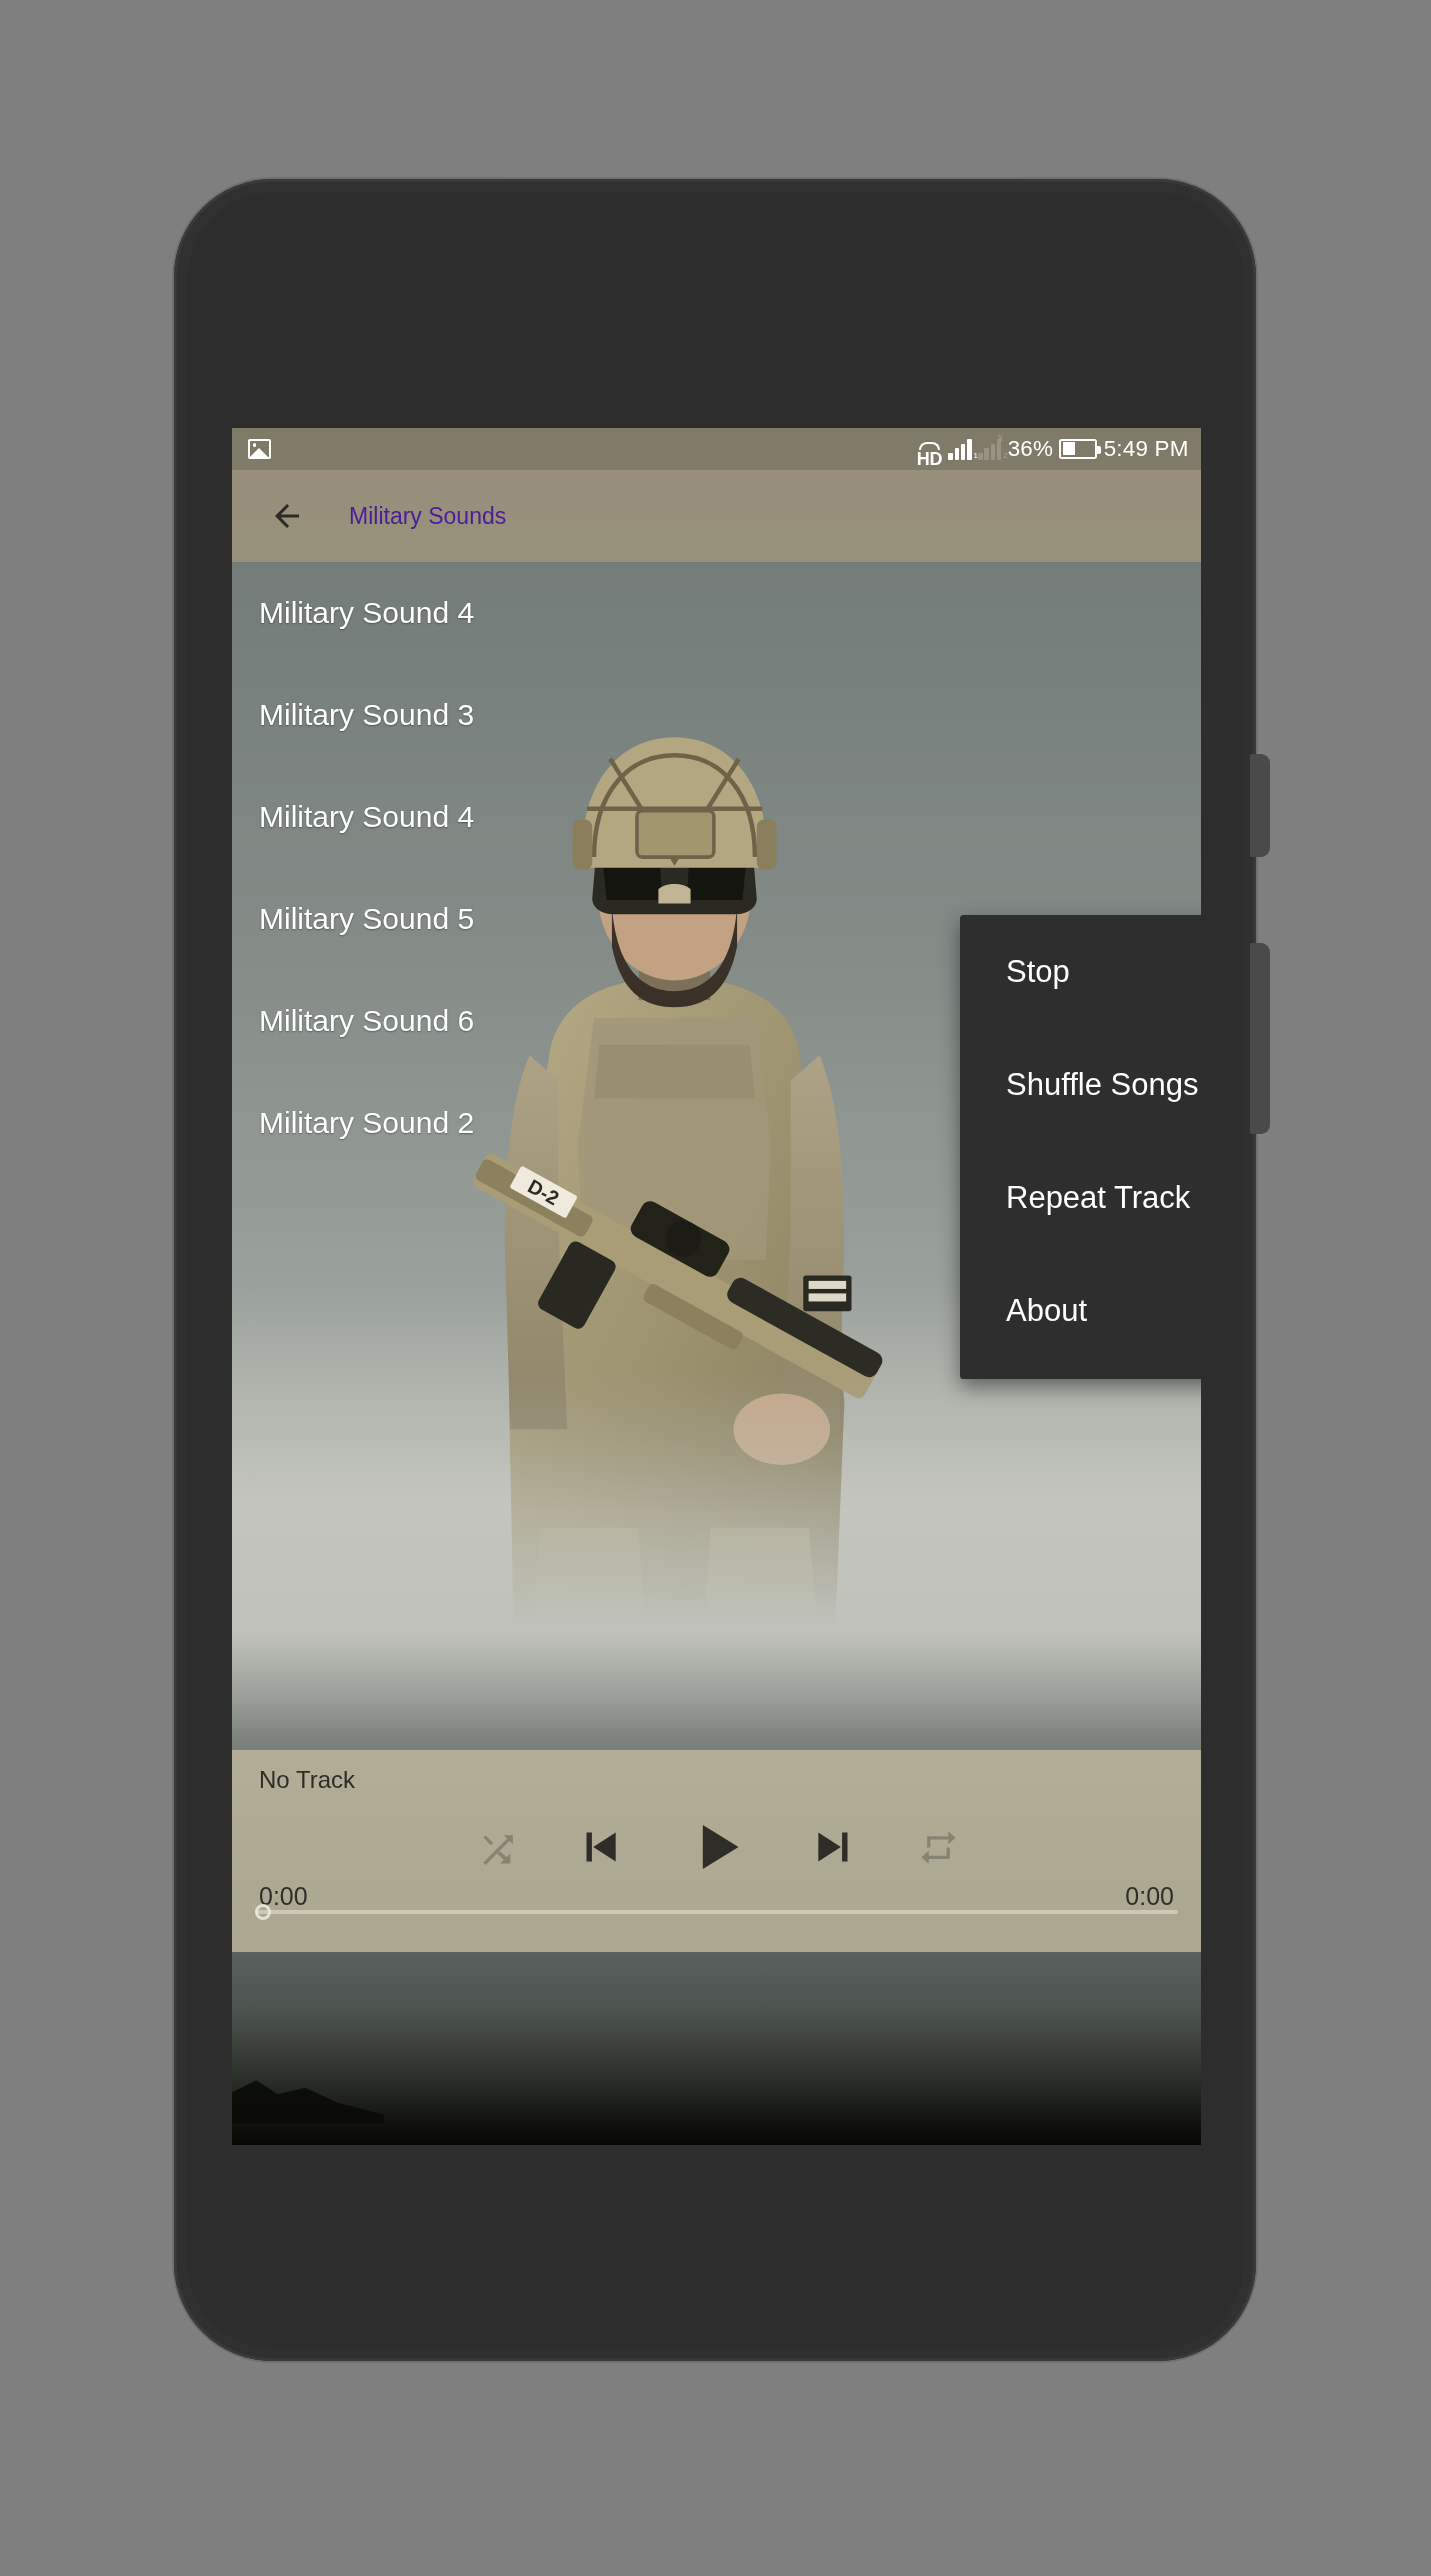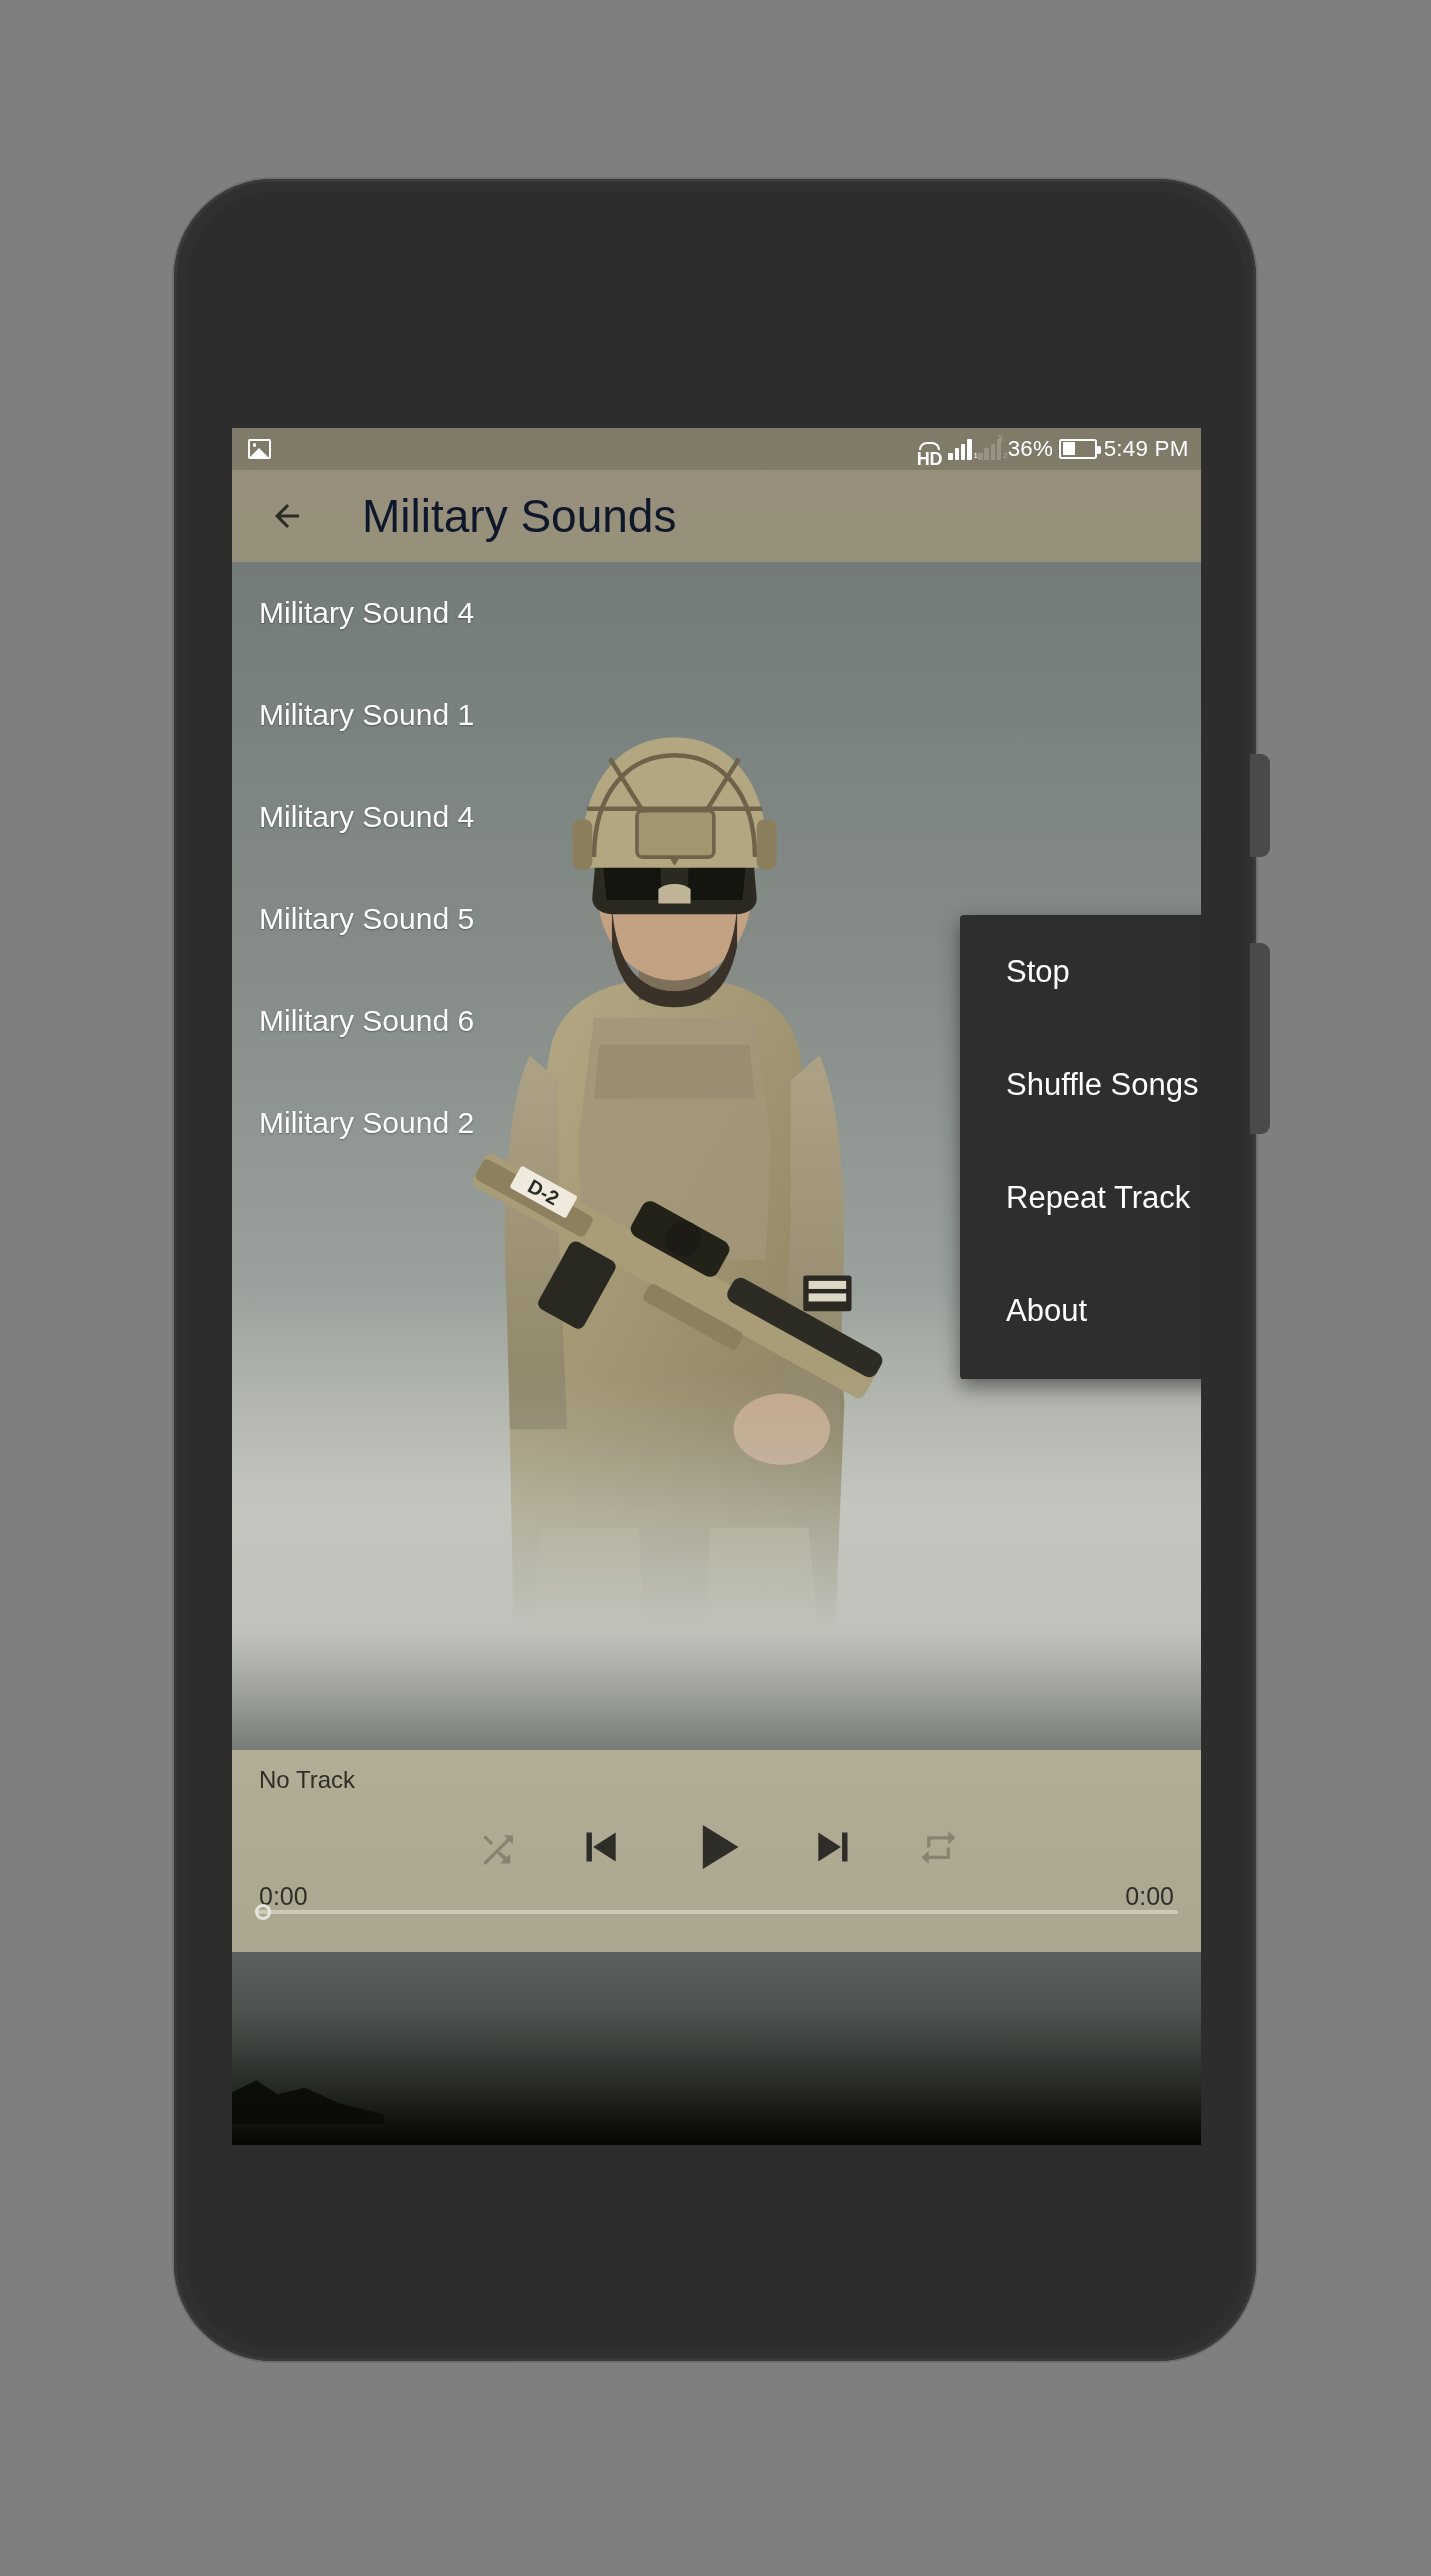--- a/index.html
+++ b/index.html
@@ -121,21 +121,21 @@
 
   
   #appbar{
     position:absolute; left:0; top:42px; width:100%; height:92px;
     background:rgba(154,145,124,.93);
     display:flex; align-items:center; padding-left:29px;
   }
   #back-arrow{ width:52px;height:52px;flex:none;display:flex;align-items:center;justify-content:center;}
   #back-arrow svg{ width:36px;height:36px; }
   #appbar-title{
-    font-size:46px; color:#0f172a; margin-left:49px;
+    font-size:23px; color:#4c1d95; margin-left:36px;
     white-space:nowrap; font-weight:400;
   }
 
   
   #sound-list{ position:absolute; left:0; top:134px; width:100%; }
   .sound-row{
     height:102px; display:flex; align-items:center;
     padding-left:27px;
   }
   .sound-row span{
@@ -337,21 +337,21 @@
       </svg>
     </div>
     <div id="appbar-title">Military Sounds</div>
   </div>
 
   <div id="sound-list">
     <div class="sound-row">
         <span>Military Sound 4</span>
       </div>
     <div class="sound-row">
-        <span>Military Sound 1</span>
+        <span>Military Sound 3</span>
       </div>
     <div class="sound-row">
         <span>Military Sound 4</span>
       </div>
     <div class="sound-row">
         <span>Military Sound 5</span>
       </div>
     <div class="sound-row">
         <span>Military Sound 6</span>
       </div>

